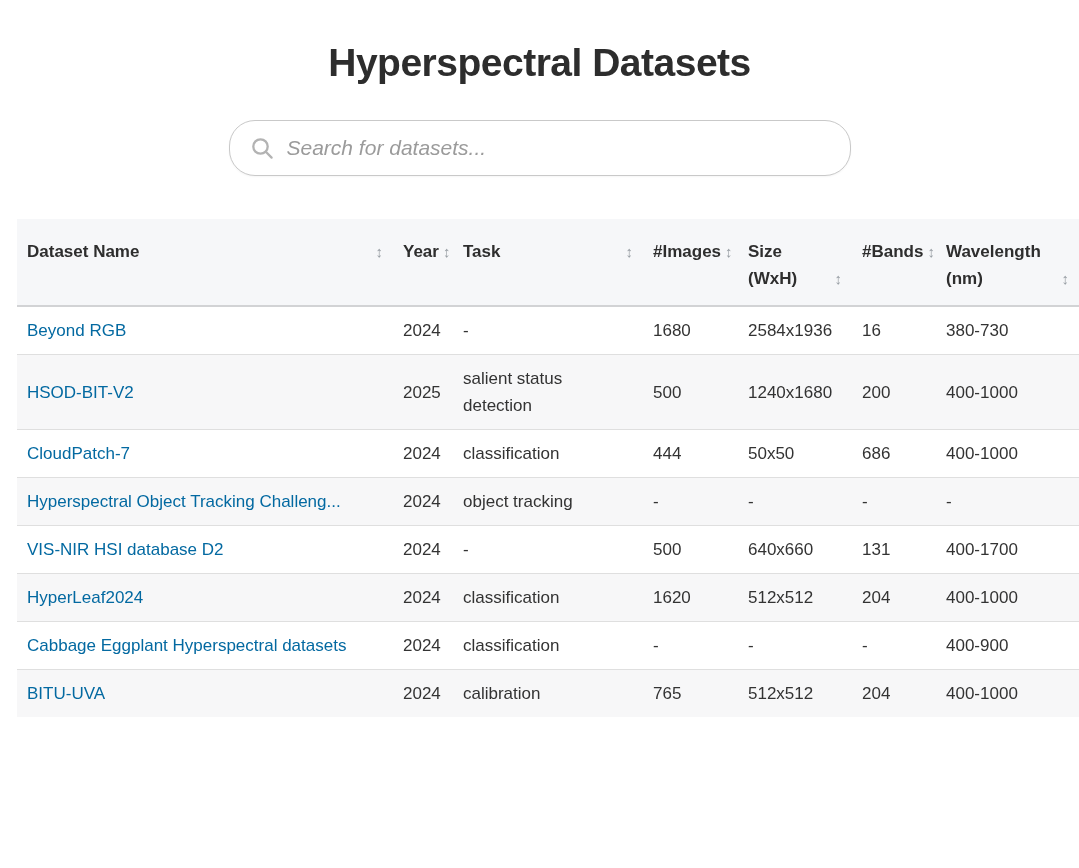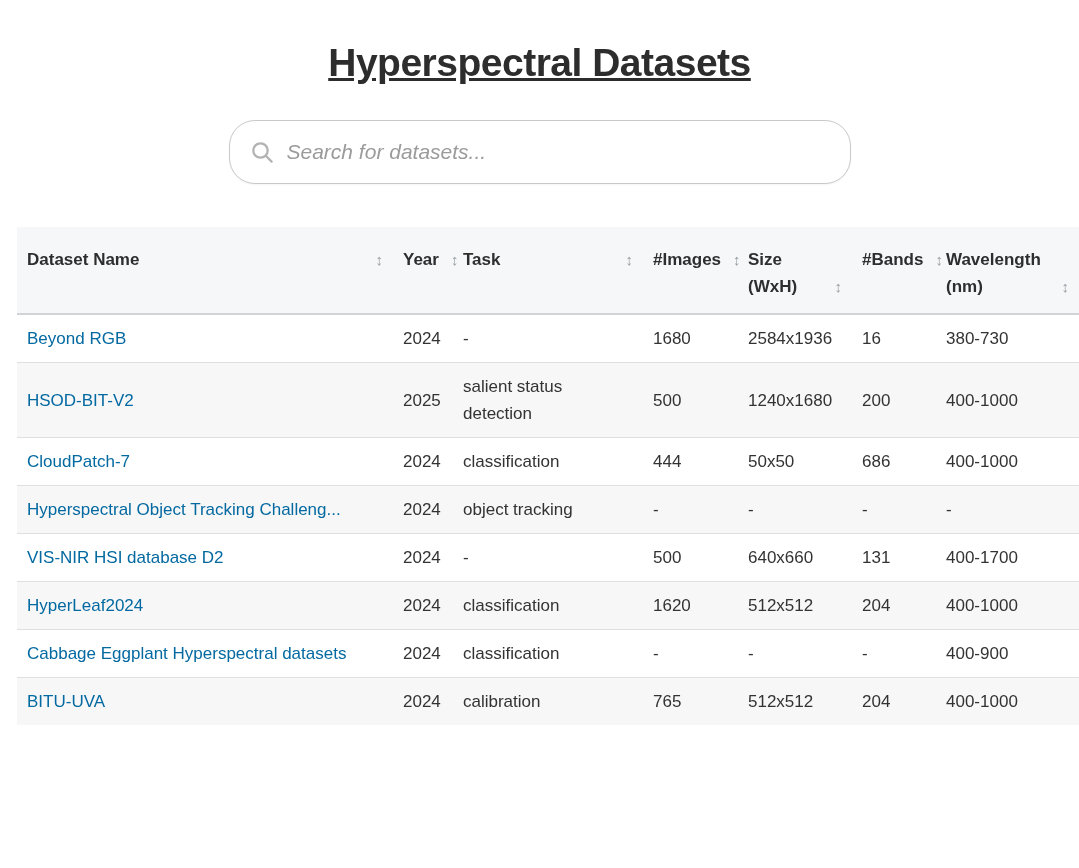--- a/index.html
+++ b/index.html
@@ -7,26 +7,25 @@
   body { font-family: "Liberation Sans", sans-serif; color: #333333; }
 
   .page-title {
     margin-top: 36px;
     text-align: center;
     font-size: 39px;
     font-weight: 700;
     letter-spacing: -0.5px;
     color: #2d2d2d;
     line-height: 54px;
-    text-decoration: underline;
   }
 
   .search-wrap {
     width: 622px;
-    height: 64px;
+    height: 56px;
     margin: 30px auto 0 auto;
     border: 1px solid #c9c9c9;
     border-radius: 26px;
     background: #ffffff;
     display: flex;
     align-items: center;
     padding-left: 19px;
     box-shadow: 0 1px 2px rgba(0,0,0,0.04);
   }
   .search-icon { display: inline-flex; margin-right: 11px; }
@@ -63,21 +62,21 @@
   thead th {
     vertical-align: top;
     text-align: left;
     font-weight: 700;
     color: #2e2e2e;
     padding: 19px 10px 13px 10px;
     line-height: 27px;
     border-bottom: 2px solid #d2d3d5;
     cursor: pointer;
   }
-  .th-inner { display: flex; justify-content: space-between; align-items: flex-end; gap: 12px; }
+  .th-inner { display: flex; justify-content: space-between; align-items: flex-end; gap: 4px; }
   .sort {
     color: #9aa0a6;
     font-weight: 400;
     font-size: 15px;
     line-height: 27px;
     flex: 0 0 auto;
   }
 
   tbody td {
     vertical-align: middle;

